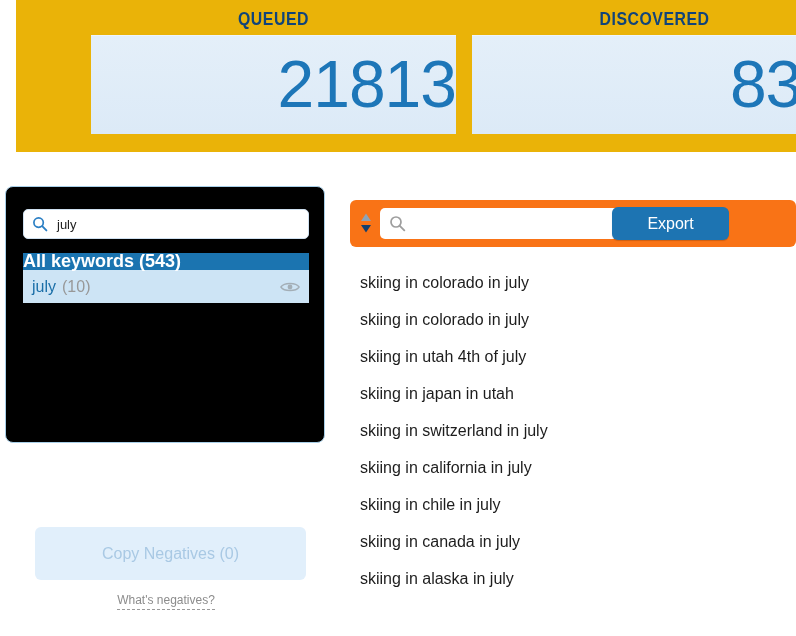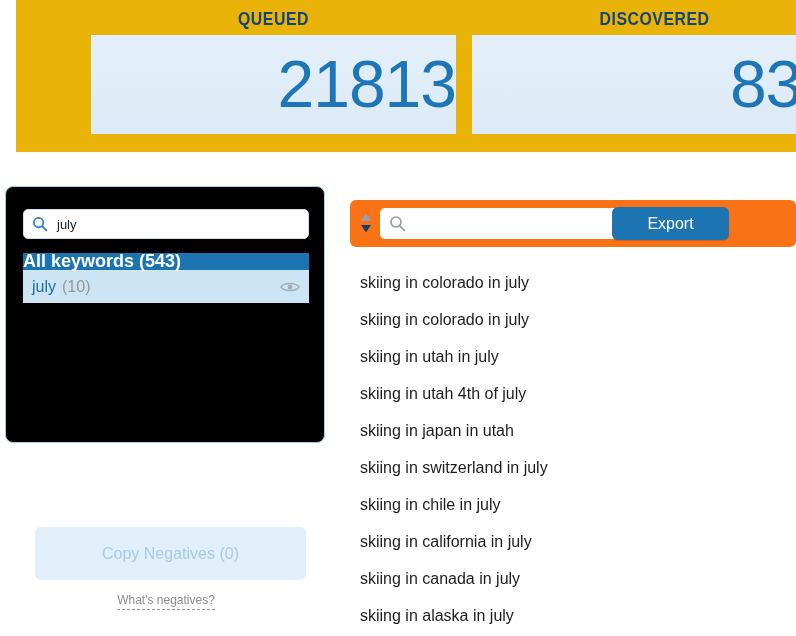--- a/index.html
+++ b/index.html
@@ -306,21 +306,20 @@
     <span class="kw-search-text"></span>
   </div>
 
   <button class="export-btn">Export</button>
 
 </div>
 
 <div class="kw-list">
   <div class="kw-list-item">skiing in colorado in july</div>
   <div class="kw-list-item">skiing in colorado in july</div>
-  <div class="kw-list-item">skiing in utah in july</div>
   <div class="kw-list-item">skiing in utah 4th of july</div>
   <div class="kw-list-item">skiing in japan in utah</div>
   <div class="kw-list-item">skiing in switzerland in july</div>
+  <div class="kw-list-item">skiing in california in july</div>
   <div class="kw-list-item">skiing in chile in july</div>
-  <div class="kw-list-item">skiing in california in july</div>
   <div class="kw-list-item">skiing in canada in july</div>
   <div class="kw-list-item">skiing in alaska in july</div>
 </div>
 
 </body></html>

